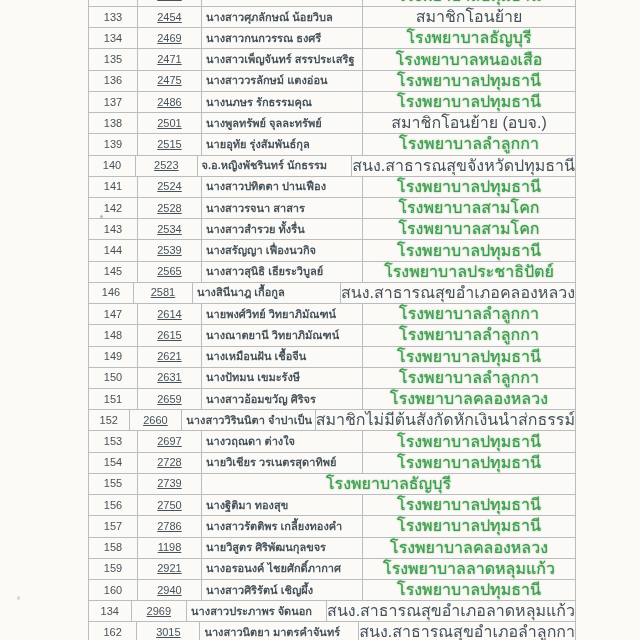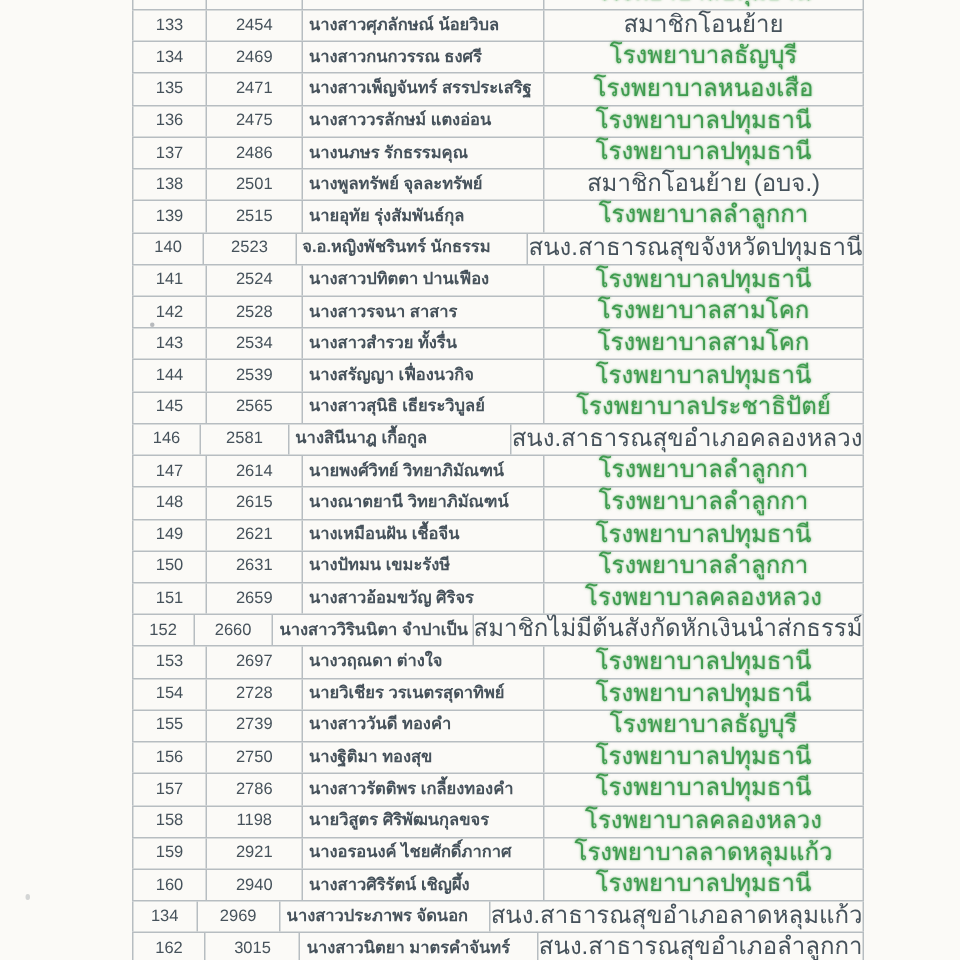--- a/index.html
+++ b/index.html
@@ -16,21 +16,21 @@
     display:flex;height:21.22px;box-sizing:border-box;
     border-bottom:1px solid #b7bdc1;
     align-items:center;
   }
   .cell{
     box-sizing:border-box;height:100%;display:flex;align-items:center;
     color:#46525b;font-size:11px;line-height:1;
     white-space:nowrap;overflow:visible;
   }
   .c-no{width:50px;justify-content:center;border-left:1px solid #b7bdc1;border-right:1px solid #b7bdc1;}
-  .c-id{width:64px;justify-content:center;border-right:1px solid #b7bdc1;}
+  .c-id{width:64px;justify-content:center;border-right:1px solid #b7bdc1;text-decoration:underline;}
   .c-name{width:161px;justify-content:flex-start;padding-left:4px;border-right:1px solid #b7bdc1;font-size:11px;font-weight:bold;}
   .c-org{flex:1;justify-content:center;border-right:1px solid #b7bdc1;font-size:16px;}
   .c-org.green{
     color:#3f9b4f;
     text-shadow:0 0 2px rgba(80,170,90,0.55), 0 0 1px rgba(80,170,90,0.6);
   }
   .speck{position:absolute;background:#8a9096;border-radius:50%;opacity:.6;}
   #speck1{left:100px;top:215px;width:3px;height:3px;}
   #speck2{left:17px;top:596px;width:3px;height:4px;opacity:.35;}
 </style>
@@ -172,21 +172,20 @@
   </div>
     <div class="row">
     <div class="cell c-no">154</div>
     <div class="cell c-id">2728</div>
     <div class="cell c-name">นายวิเชียร  วรเนตรสุดาทิพย์</div>
     <div class="cell c-org green">โรงพยาบาลปทุมธานี</div>
   </div>
     <div class="row">
     <div class="cell c-no">155</div>
     <div class="cell c-id">2739</div>
-    <div class="cell c-name">นางสาววันดี  ทองคำ</div>
     <div class="cell c-org green">โรงพยาบาลธัญบุรี</div>
   </div>
     <div class="row">
     <div class="cell c-no">156</div>
     <div class="cell c-id">2750</div>
     <div class="cell c-name">นางฐิติมา  ทองสุข</div>
     <div class="cell c-org green">โรงพยาบาลปทุมธานี</div>
   </div>
     <div class="row">
     <div class="cell c-no">157</div>

